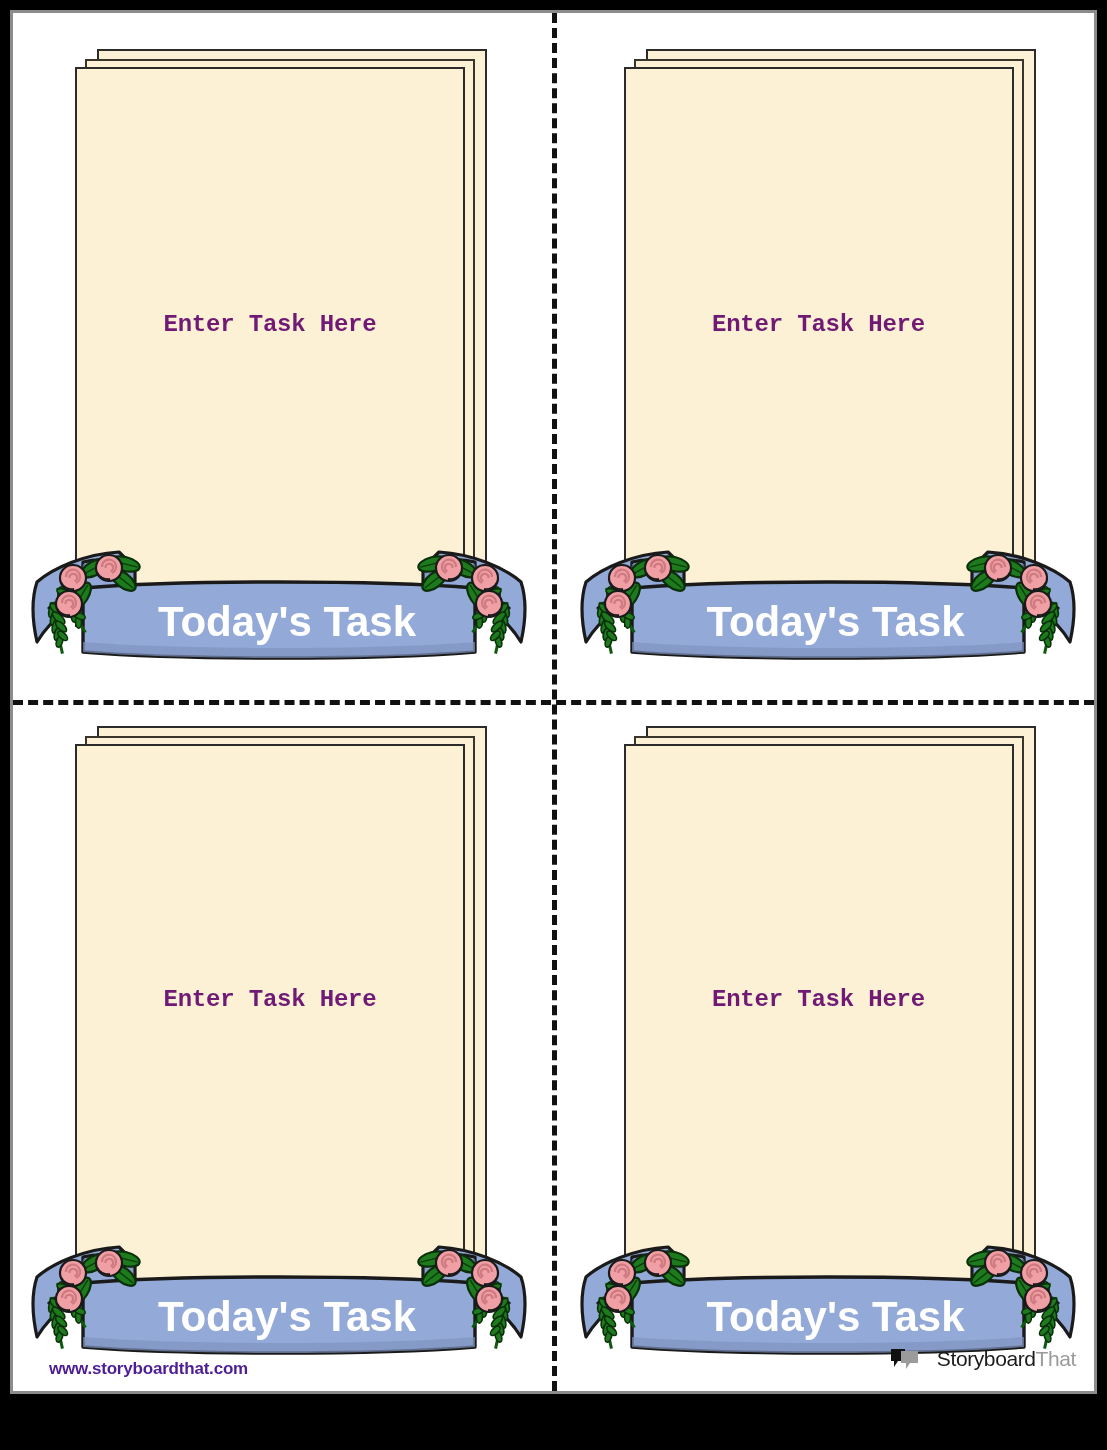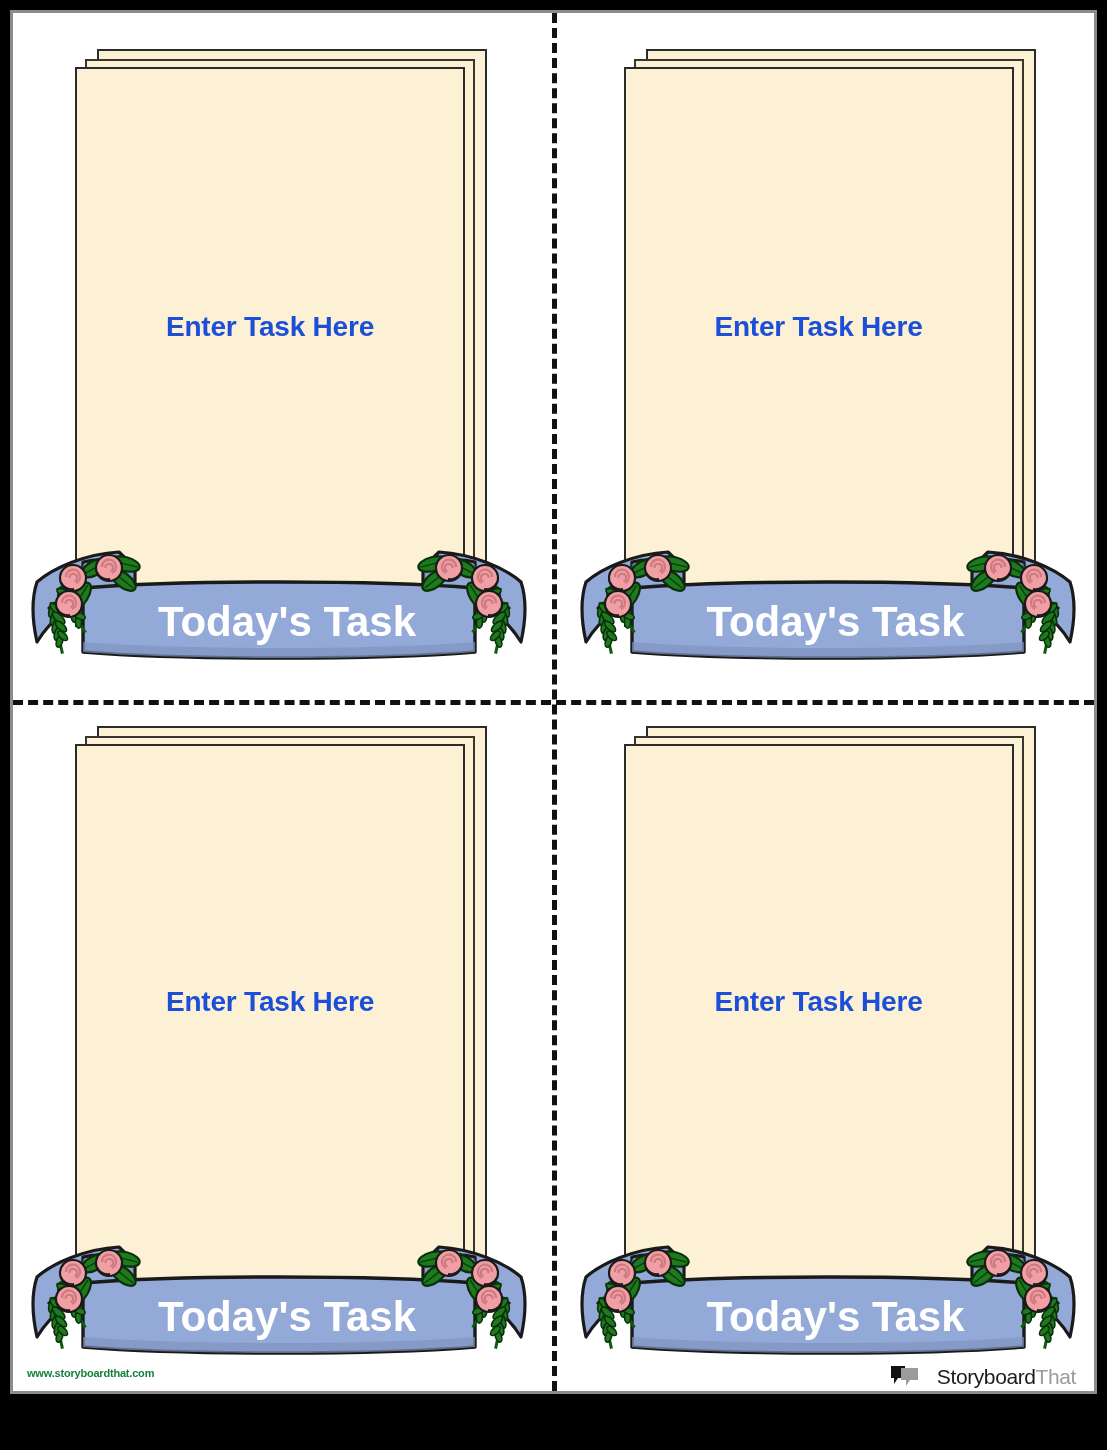--- a/index.html
+++ b/index.html
@@ -99,25 +99,25 @@
     height: 560px;
     background: #fcf1d5;
     border: 2px solid #2b2b2b;
     display: flex;
     align-items: flex-start;
     justify-content: center;
   }
 
   .task-text {
     margin-top: 242px;
-    font-family: Liberation Sans, sans-serif;
+    font-family: Liberation Mono, monospace;
     font-weight: bold;
-    font-size: 28px;
+    font-size: 24px;
     letter-spacing: -0.2px;
-    color: #1d4ed8;
+    color: #701a75;
     white-space: nowrap;
   }
   .cell.row-bottom .task-text { margin-top: 240px; }
 
   
   .banner {
     position: absolute;
     left: 10px;
     bottom: 28px;
     width: 512px;
@@ -139,34 +139,34 @@
     font-weight: bold;
     font-size: 42px;
     color: #ffffff;
     letter-spacing: 0px;
     white-space: nowrap;
   }
 
   
   #footer-url {
     position: absolute;
-    left: 14px;
+    left: 36px;
     bottom: 12px;
     font-family: "Liberation Sans Narrow", "Liberation Sans", sans-serif;
     font-weight: bold;
-    font-size: 11px;
-    color: #15803d;
+    font-size: 17px;
+    color: #4c1d95;
     letter-spacing: -0.2px;
   }
   #footer-logo {
     position: absolute;
     right: 18px;
-    bottom: 2px;
+    bottom: 20px;
     display: flex;
-    align-items: flex-start;
+    align-items: center;
     gap: 17px;
   }
   #footer-logo .logo-text {
     font-family: "Liberation Sans", sans-serif;
     font-size: 21px;
     letter-spacing: -0.4px;
   }
   .logo-dark { color: #1b1b1b; }
   .logo-gray { color: #9b9b9b; }
 </style>

